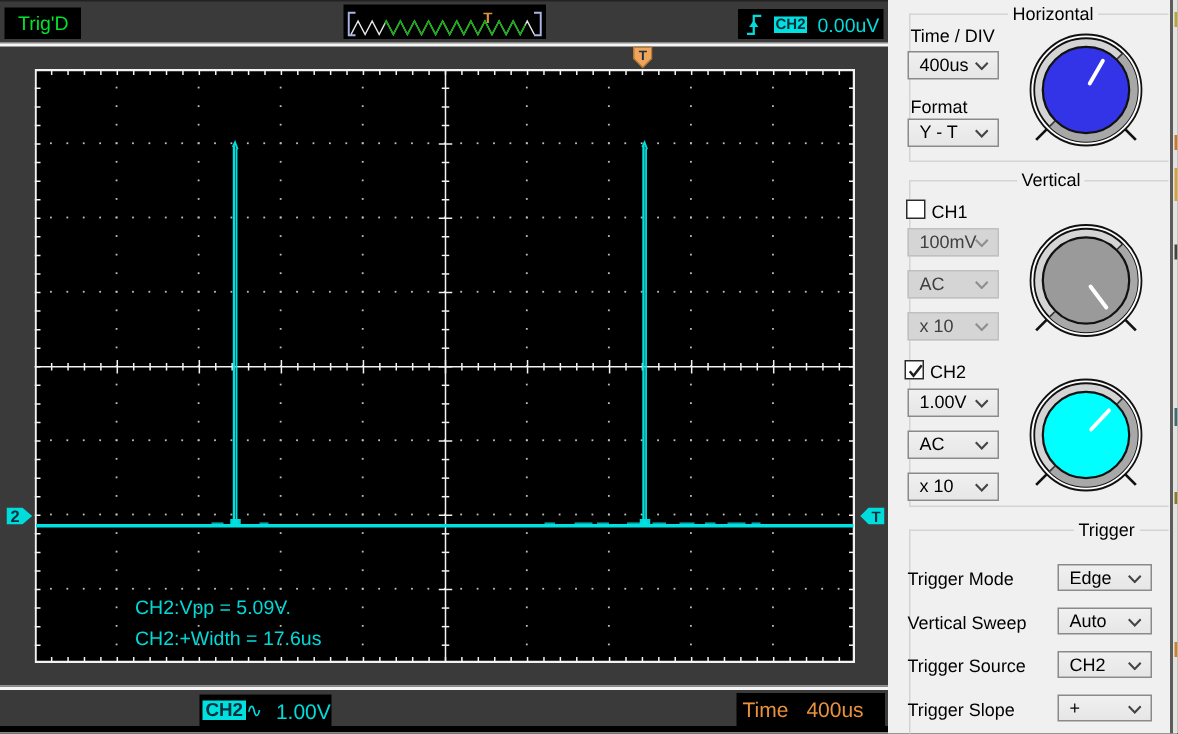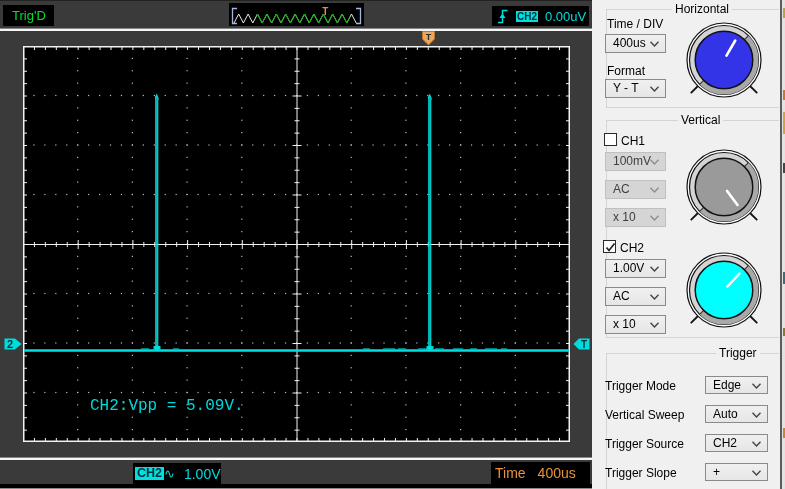--- a/index.html
+++ b/index.html
@@ -16,21 +16,21 @@
   #readout-box { left:492px; top:5px; width:97px; height:20px; display:flex; align-items:center; }
   #readout-ch-badge { background:#00e0e0; color:#062c38; font-size:10px; font-weight:bold; height:11px; line-height:11px; padding:0 1px; margin-left:5px; }
   #readout-value { color:#00dcdc; font-size:13px; margin-left:7px; }
   .hsep { left:0; width:592px; height:3px; background:#f5f5f5; border-top:1px solid #888; }
   #sep-top { top:28px; }
   #sep-bottom { top:457px; }
   #display { left:23px; top:46px; width:547px; height:396px; background:#000; }
   #meas-1 { left:67px; top:351px; }
   #meas-2 { left:67px; top:372px; }
   #meas-3 { left:341px; top:372px; }
-  .meas { position:absolute; color:#00d9d9; font-size:16px; white-space:pre;font-family:Liberation Mono, monospace; }
+  .meas { position:absolute; color:#00d9d9; font-size:13px; white-space:pre; }
   #bottom-black-line { left:0; top:484px; width:592px; height:4px; background:#000; }
   #bottom-gray { left:0; top:488px; width:592px; height:1px; background:#8a8a8a; }
   #ch-bar-box { left:133px; top:463px; width:88px; height:21px; display:flex; align-items:center; }
   #ch-bar-badge { background:#00e0e0; color:#04303c; font-size:12.5px; font-weight:bold; height:13px; line-height:13px; padding:0 2px; margin-left:2px; }
   #ch-bar-coupling { color:#00dcdc; font-size:13px; margin-left:0px; }
   #ch-bar-volts { color:#00dcdc; font-size:14px; margin-left:9px; }
   #time-bar-box { left:491px; top:462px; width:99px; height:22px; display:flex; align-items:center; }
   #time-bar-label { color:#e8913e; font-size:14px; margin-left:4px; }
   #time-bar-value { color:#e8913e; font-size:14px; margin-left:12px; }
 
@@ -894,20 +894,21 @@
         <line x1="133" y1="303.5" x2="133" y2="51" stroke="#00e0e0" stroke-width="1.6"></line>
         <line x1="134.7" y1="303.5" x2="134.7" y2="53" stroke="#00e0e0" stroke-width="1.2"></line>
         <path d="M132.2,52 L133.7,49 L135.4,53.5" fill="none" stroke="#00e0e0" stroke-width="1.3"></path>
         <rect x="130.5" y="300" width="7" height="3.5" fill="#00e0e0" opacity="0.95"></rect>
         <line x1="406" y1="303.5" x2="406" y2="51" stroke="#00e0e0" stroke-width="1.6"></line>
         <line x1="407.7" y1="303.5" x2="407.7" y2="53" stroke="#00e0e0" stroke-width="1.2"></line>
         <path d="M405.2,52 L406.7,49 L408.4,53.5" fill="none" stroke="#00e0e0" stroke-width="1.3"></path>
         <rect x="403.5" y="300" width="7" height="3.5" fill="#00e0e0" opacity="0.95"></rect>
       </svg>
     <div id="meas-1" class="meas">CH2:Vpp = 5.09V.</div>
+    <div id="meas-2" class="meas">CH2:+Width = 17.6us</div>
   </div>
 
   <svg id="marker-t-top" class="marker" width="13" height="15">
     <polygon points="0.5,0.5 12.5,0.5 12.5,8 6.5,14 0.5,8" fill="#efa55e" stroke="#b97a30" stroke-width="1"></polygon>
     <text x="6.5" y="9" font-size="9" font-weight="bold" fill="#1c3038" text-anchor="middle">T</text>
   </svg>
   <svg id="marker-2" class="marker" width="18" height="12">
     <polygon points="0.5,0.5 11,0.5 17.5,6 11,11.5 0.5,11.5" fill="#00dcdc"></polygon>
     <text x="6" y="10" font-size="11" font-weight="bold" fill="#04303c" text-anchor="middle">2</text>
   </svg>

